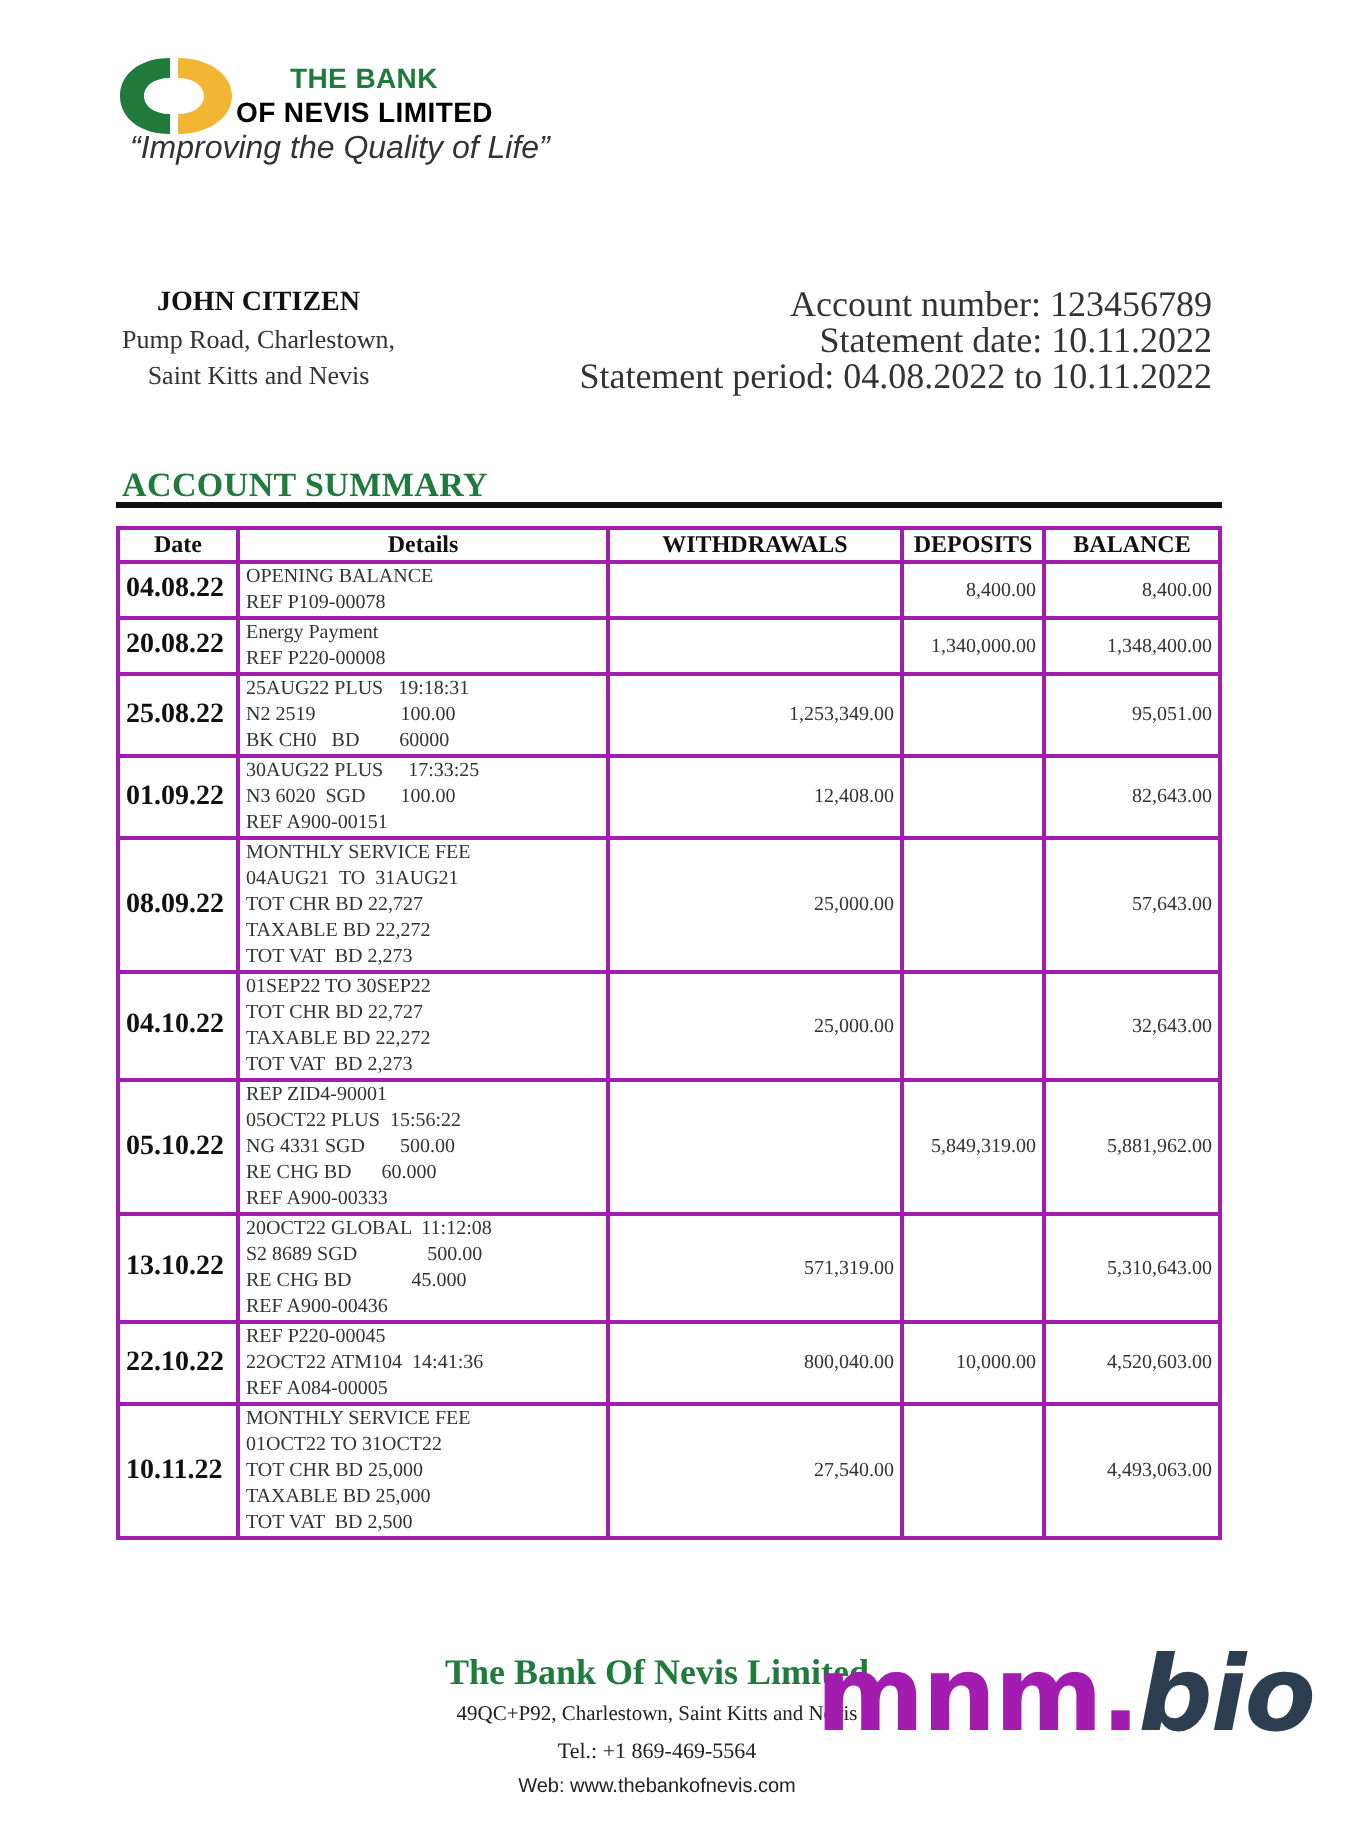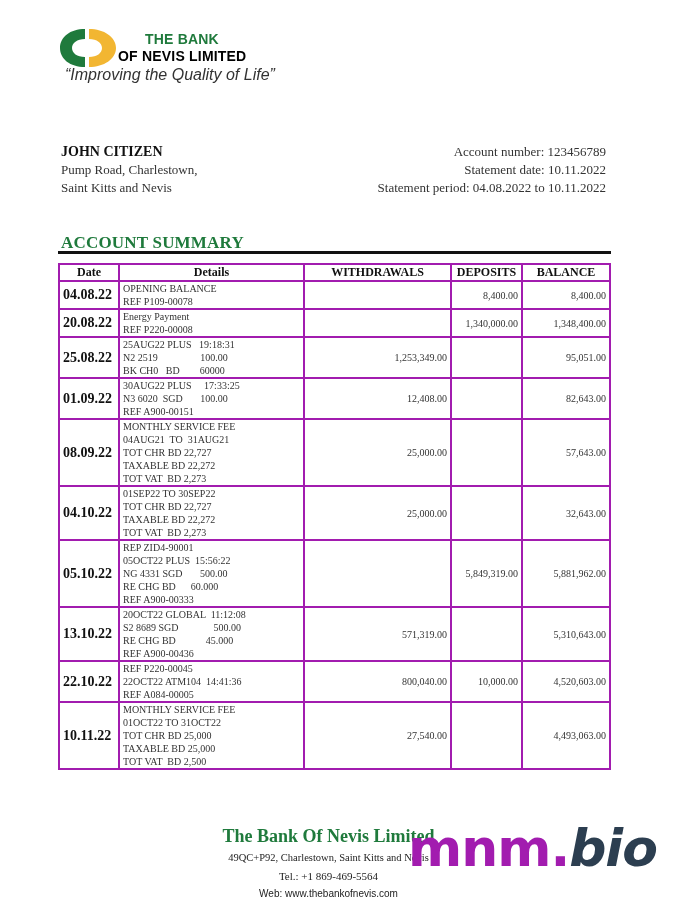--- a/index.html
+++ b/index.html
@@ -1,31 +1,31 @@
 <!DOCTYPE html>
 <html><head>
 <meta charset="utf-8">
 <style>
   html, body { margin: 0; padding: 0; background: #ffffff; }
   body { width: 673px; height: 916px; position: relative; overflow: hidden; font-family: "Liberation Serif", serif; color: #222; }
-  .abs { position: absolute; }
+  .abs { position: absolute; text-align: center; }
 
   
   .logo { left: 58px; top: 25px; width: 200px; height: 60px; }
   .logo svg { position: absolute; left: 0; top: 2px; }
   .logo-line1 { position: absolute; left: 87px; top: 6px; font-family: "Liberation Sans", sans-serif; font-weight: bold; font-size: 14px; color: #1f7a3c; letter-spacing: 0.2px; }
   .logo-line2 { position: absolute; left: 60px; top: 23px; font-family: "Liberation Sans", sans-serif; font-weight: bold; font-size: 14px; color: #000000; letter-spacing: 0.2px; }
   .logo-tag { position: absolute; left: 7px; top: 41px; font-family: "Liberation Sans", sans-serif; font-style: italic; font-size: 16px; color: #333; white-space: nowrap; }
 
   
   .cust { left: 61px; top: 143px; font-size: 13px; line-height: 18px; }
   .cust-name { font-weight: bold; font-size: 14px; color: #111; }
   .cust-line { color: #333; }
 
-  .acct { right: 67px; top: 143px; text-align: right; font-size: 13px; line-height: 18px; color: #333; }
+  .acct { right: 67px; top: 143px; text-align: right; font-size: 18px; line-height: 18px; color: #333; }
   .acct-line { white-space: nowrap; }
 
   
   .summary-title { left: 61px; top: 233px; font-weight: bold; font-size: 17px; color: #1f7a3c; letter-spacing: 0.2px; }
   .summary-rule { left: 58px; top: 251px; width: 553px; height: 3px; background: #111; }
 
   
   table.stmt { position: absolute; left: 58px; top: 263px; width: 551px; border-collapse: collapse; font-size: 10px; table-layout: fixed; }
   table.stmt th, table.stmt td { border: 2px solid #a21caf; padding: 0 3px; vertical-align: middle; }
   table.stmt th { font-size: 12px; font-weight: bold; height: 15px; text-align: center; color: #111; }

